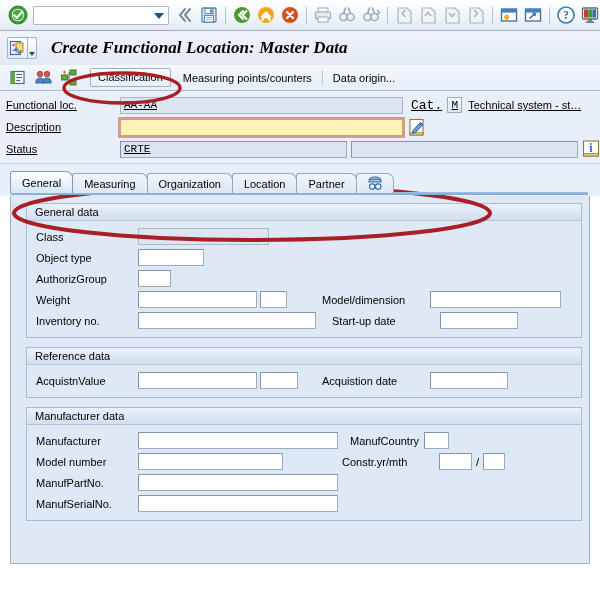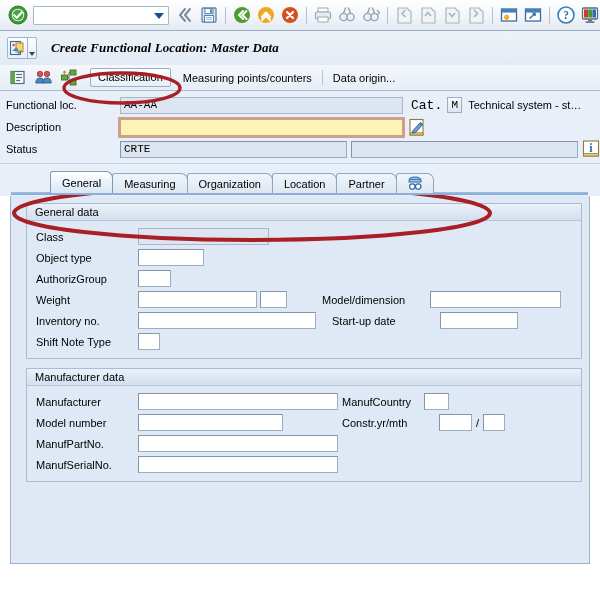--- a/index.html
+++ b/index.html
@@ -83,21 +83,21 @@
   }
   .title-ico-box .dd i {
     display:block; width:0;height:0;
     border-left:3px solid transparent;
     border-right:3px solid transparent;
     border-top:4px solid #2a4b70;
   }
   .page-title {
     font-family: "Liberation Serif", serif;
     font-weight: bold; font-style: italic;
-    font-size: 13px;
+    font-size: 17px;
     margin-left: 14px;
     letter-spacing: 0.1px;
     color: #000;
     white-space: nowrap;
   }
 
   
   .app-toolbar {
     height: 26px;
     background: linear-gradient(to bottom, #f4f8fc 0%, #e6edf6 100%);
@@ -122,20 +122,21 @@
   .app-txt {
     font-size: 11px; margin-left: 12px; white-space: nowrap;
   }
   .app-vsep { width:1px; height:15px; background:#b6c4d4; margin:0 10px; flex:0 0 auto;}
 
   
   .hdr {
     background: #e8eff8;
     padding: 4px 0 2px 0;
     border-bottom: 1px solid #c3d2e2;
+    text-decoration: underline;
   }
   .hdr-row { display:flex; align-items:center; height:20px; margin-bottom:2px; padding-left:6px;}
   .hdr-lbl { width: 114px; font-size:11px; white-space:nowrap; flex:0 0 auto;}
   .inp {
     background:#ffffff;
     border:1px solid #9aadc2;
     border-top-color:#8295ab;
     border-left-color:#8295ab;
     height:17px;
     box-sizing:border-box;
@@ -163,21 +164,21 @@
     box-sizing:border-box;
   }
   .cat-desc { font-size:11px; margin-left:6px; white-space:nowrap;}
   .pencil-btn {
     width:19px;height:19px;margin-left:5px;flex:0 0 auto;
   }
   .info-btn { width:18px;height:18px;margin-left:4px;flex:0 0 auto;}
 
   
   .tabstrip-wrap { background:#e8eff8; padding: 7px 0 0 10px; position:relative;}
-  .tabs { display:flex; align-items:flex-end; height:22px; position:relative; z-index:2;margin-left:40px;}
+  .tabs { display:flex; align-items:flex-end; height:22px; position:relative; z-index:2;}
   .tab {
     height:20px;
     border:1px solid #8fa6bd;
     border-bottom:none;
     background: linear-gradient(to bottom,#f0f5fa 0%, #dde7f2 100%);
     font-size:11px;
     padding:0 11px;
     display:flex; align-items:center;
     border-radius:3px 7px 0 0;
     margin-right:-1px;
@@ -551,37 +552,45 @@
         <input class="inp" style="width: 131px;" value="">
       </div>
 
       <div class="frow">
         <span class="flbl col1-lbl">Inventory no.</span>
         <input class="inp" style="width: 178px;" value="">
         <span class="flbl col2-lbl" style="margin-left:16px">Start-up date</span>
         <input class="inp" style="width: 78px;" value="">
       </div>
 
-      <div class="frow">
-        <span class="flbl col1-lbl">Shift Note Type</span>
-        <input class="inp" style="width: 22px;" value="">
-      </div>
-
-    </div>
-  </div>
-
+
+    </div>
+  </div>
+
+  <div class="group">
+    <div class="group-hd">Reference data</div>
+    <div class="group-body">
+      <div class="frow">
+        <span class="flbl col1-lbl">AcquistnValue</span>
+        <input class="inp" style="width: 119px;" value="">
+        <input class="inp" style="width: 38px; margin-left: 3px;">
+        <span class="flbl col2-lbl" style="margin-left:24px">Acquistion date</span>
+        <input class="inp" style="width: 78px;" value="">
+      </div>
+    </div>
+  </div>
 
   <div class="group">
     <div class="group-hd">Manufacturer data</div>
     <div class="group-body">
 
       <div class="frow">
         <span class="flbl col1-lbl">Manufacturer</span>
         <input class="inp" style="width: 200px;" value="">
-        <span class="flbl" style="width:82px;margin-left:4px">ManufCountry</span>
+        <span class="flbl" style="width:74px;margin-left:12px">ManufCountry</span>
         <input class="inp" style="width: 25px;" value="">
       </div>
 
       <div class="frow">
         <span class="flbl col1-lbl">Model number</span>
         <input class="inp" style="width: 145px;" value="">
         <span class="flbl" style="width:97px;margin-left:59px">Constr.yr/mth</span>
         <input class="inp" style="width: 33px;" value="">
         <span class="slash">/</span>
         <input class="inp" style="width: 22px;" value="">

